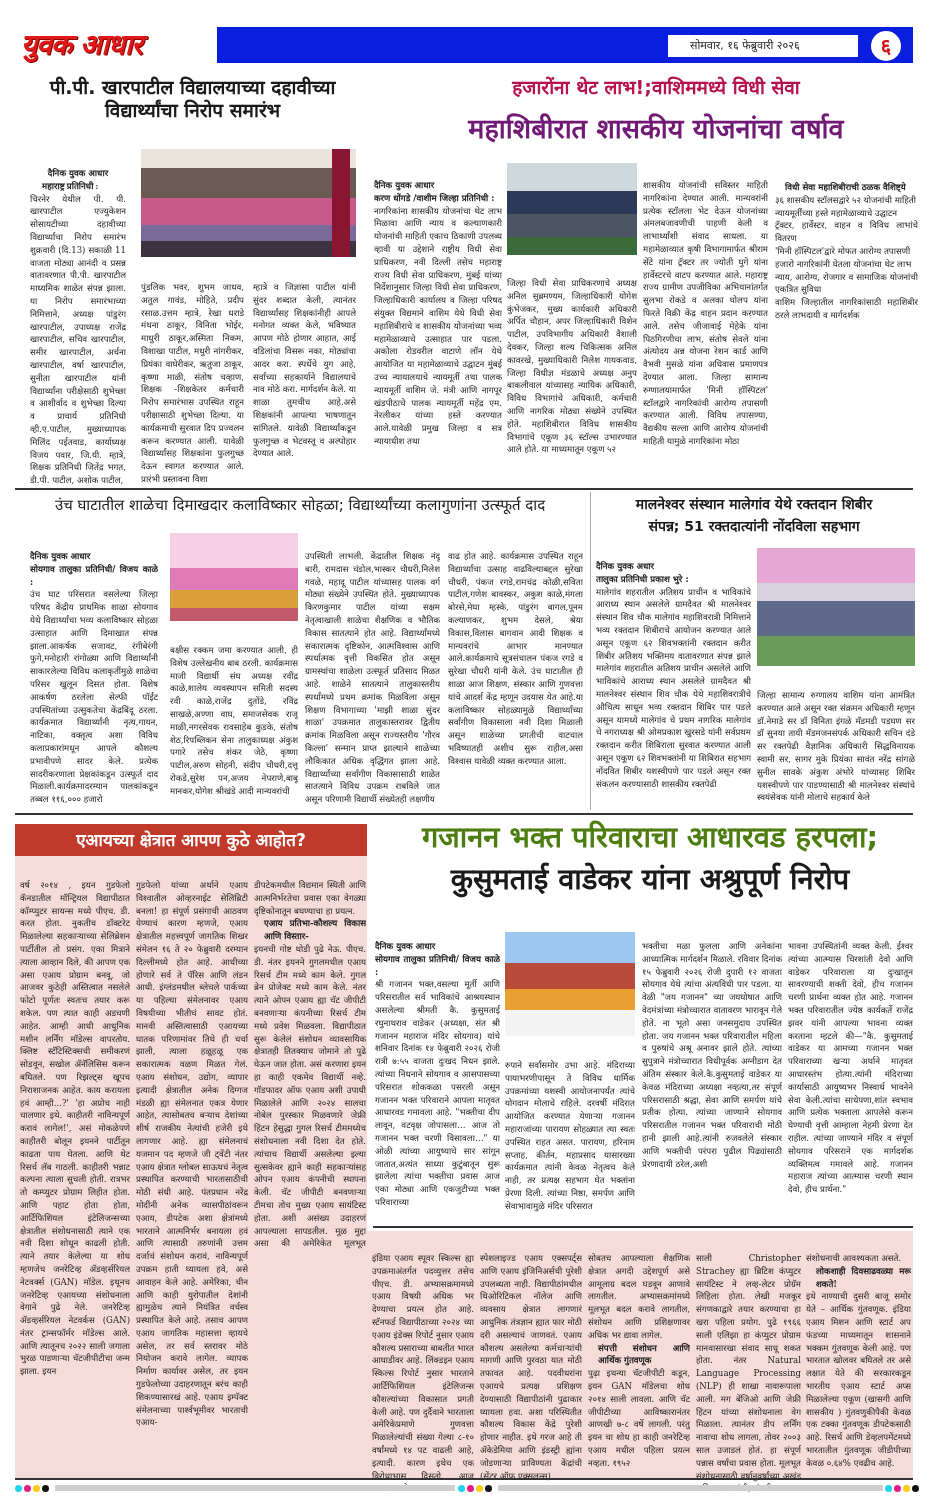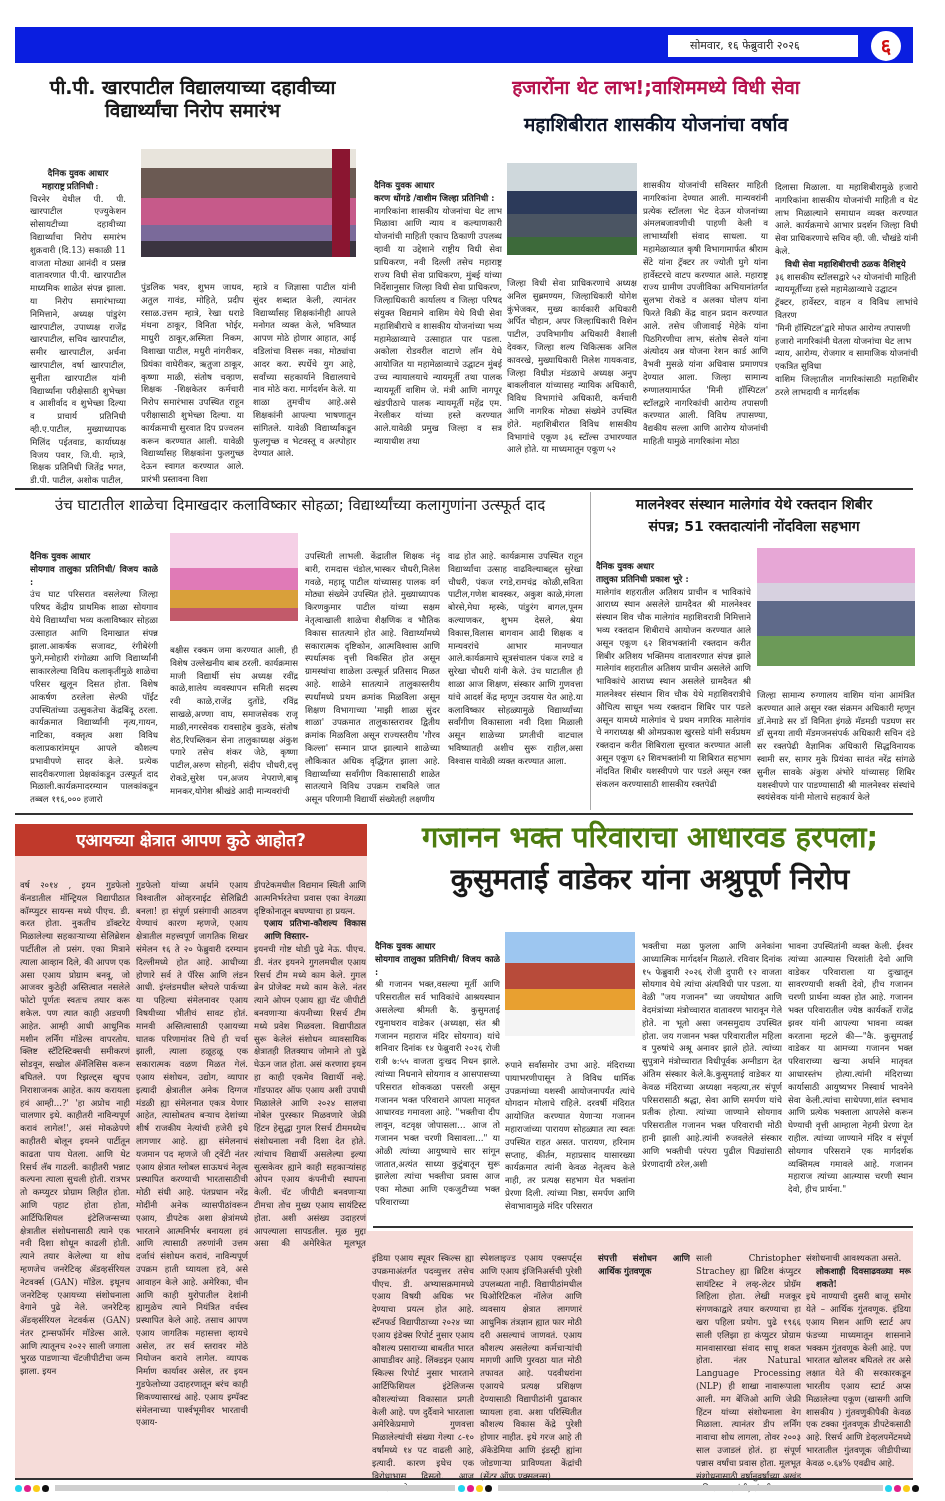--- a/index.html
+++ b/index.html
@@ -23,50 +23,50 @@
   .pinkbg { position: absolute; background: #f6dcd9; }
   .cmyk { position: absolute; top: 1484px; height: 8px; display: flex; gap: 2px; align-items: center; }
   .dot { width: 7px; height: 7px; border-radius: 50%; }
   .bar { position: absolute; top: 1485px; height: 6px; background: #cfcfcf; }
   .subhead { font-weight: bold; padding-left: 10px; }
 </style>
 </head>
 <body>
 
 <div class="masthead">
+  <div class="logo">युवक आधार</div>
   <div class="datebox">सोमवार, १६ फेब्रुवारी २०२६</div>
   <div class="pagenum">६</div>
 </div>
 
 <div class="head" style="left:20px; top:76px; width:345px; font-size:19px; color:#1a1a1a;">पी.पी. खारपाटील विद्यालयाच्या दहावीच्या विद्यार्थ्यांचा निरोप समारंभ</div>
 <div class="col" style="left:30px; top:148px; width:96px; height:335px;">
   <div class="byline" style="text-align:center;">दैनिक युवक आधार</div>
   <div class="byline" style="padding-left:12px;font-family:Liberation Serif, serif;">महाराष्ट्र प्रतिनिधी :</div>
   <div>चिरनेर येथील पी. पी. खारपाटील एज्युकेशन सोसायटीच्या दहावीच्या विद्यार्थ्यांचा निरोप समारंभ शुक्रवारी (दि.13) सकाळी 11 वाजता मोठ्या आनंदी व प्रसन्न वातावरणात पी.पी. खारपाटील माध्यमिक शाळेत संपन्न झाला. या निरोप समारंभाच्या निमित्ताने, अध्यक्ष पांडुरंग खारपाटील, उपाध्यक्ष राजेंद्र खारपाटील, सचिव खारपाटील, समीर खारपाटील, अर्चना खारपाटील, वर्षा खारपाटील, सुनीता खारपाटील यांनी विद्यार्थ्यांना परीक्षेसाठी शुभेच्छा व आशीर्वाद व शुभेच्छा दिल्या व प्राचार्य प्रतिनिधी व्ही.ए.पाटील, मुख्याध्यापक मिलिंद पईतवाड, कार्याध्यक्ष विजय पवार, जि.यी. म्हात्रे, शिक्षक प्रतिनिधी जितेंद्र भगत, डी.पी. पाटील, अशोक पाटील,</div>
 </div>
 <div class="photo" style="left:141px; top:149px; width:215px; height:108px;
      background: linear-gradient(180deg,#e8e4dc 0 18%, #6b5a53 18% 45%, #c65a8a 45% 70%, #7a6a9a 70% 85%, #3b3440 85%);">
   <div style="position:absolute; right:6px; top:0; width:18px; height:100%; background:#8a1530;"></div>
 </div>
 <div class="col" style="left:141px; top:262px; width:103px; height:221px;">पुंडलिक भवर, शुभम जाधव, अतुल गावंड, मोहिते, प्रदीप रसाळ.उत्तम म्हात्रे, रेखा धराडे मंथना ठाकूर, विनिता भोईर, माधुरी ठाकूर,अस्मिता निकम, विशाखा पाटील, मधुरी नांगरीकर, प्रियंका वाघेरीकर, ऋतुजा ठाकूर, कृष्णा माळी, संतोष चव्हाण, शिक्षक -शिक्षकेतर कर्मचारी निरोप समारंभास उपस्थित राहून परीक्षासाठी शुभेच्छा दिल्या. या कार्यक्रमाची सुरवात दिप प्रज्वलन करून करण्यात आली. यावेळी विद्यार्थ्यांसह शिक्षकांना फुलगुच्छ देऊन स्वागत करण्यात आले. प्रारंभी प्रस्तावना विशा</div>
 <div class="col" style="left:253px; top:262px; width:103px; height:221px;">म्हात्रे व जिज्ञासा पाटील यांनी सुंदर शब्दात केली, त्यानंतर विद्यार्थ्यांसह शिक्षकांनीही आपले मनोगत व्यक्त केले, भविष्यात आपण मोठे होणार आहात, आई वडिलांचा विसरू नका, मोठ्यांचा आदर करा. स्पर्धेचे युग आहे, सर्वांच्या सहकार्याने विद्यालयाचे नाव मोठे करा. मार्गदर्शन केले. या शाळा तुमचीच आहे.असे शिक्षकांनी आपल्या भाषणातून सांगितले. यावेळी विद्यार्थ्यांकडून फुलगुच्छ व भेटवस्तू व अल्पोहार देण्यात आले.</div>
 
 <div class="head" style="left:372px; top:76px; width:568px; font-size:19px; color:#b5124e;">हजारोंना थेट लाभ!;वाशिममध्ये विधी सेवा</div>
-<div class="head" style="left:372px; top:113px; width:568px; font-size:19px; color:#0f172a;">महाशिबीरात शासकीय योजनांचा वर्षाव</div>
+<div class="head" style="left:372px; top:113px; width:568px; font-size:27px; color:#701a75;">महाशिबीरात शासकीय योजनांचा वर्षाव</div>
 <div class="col" style="left:374px; top:160px; width:128px; height:325px;">
   <div class="byline">दैनिक युवक आधार</div>
   <div class="byline">करण धोंगडे /वाशीम जिल्हा प्रतिनिधी :</div>
   <div>नागरिकांना शासकीय योजनांचा थेट लाभ मिळावा आणि न्याय व कल्याणकारी योजनांची माहिती एकाच ठिकाणी उपलब्ध व्हावी या उद्देशाने राष्ट्रीय विधी सेवा प्राधिकरण, नवी दिल्ली तसेच महाराष्ट्र राज्य विधी सेवा प्राधिकरण, मुंबई यांच्या निर्देशानुसार जिल्हा विधी सेवा प्राधिकरण, जिल्हाधिकारी कार्यालय व जिल्हा परिषद संयुक्त विद्यमाने वाशिम येथे विधी सेवा महाशिबीराचे व शासकीय योजनांच्या भव्य महामेळाव्याचे उत्साहात पार पडला. अकोला रोडवरील वाटाणे लॉन येथे आयोजित या महामेळाव्याचे उद्घाटन मुंबई उच्च न्यायालयाचे न्यायमूर्ती तथा पालक न्यायमूर्ती वाशिम जे. मंत्री आणि नागपूर खंडपीठाचे पालक न्यायमूर्ती महेंद्र एम. नेरलीकर यांच्या हस्ते करण्यात आले.यावेळी प्रमुख जिल्हा व सत्र न्यायाधीश तथा</div>
 </div>
 <div class="photo" style="left:507px; top:163px; width:130px; height:92px;
      background: linear-gradient(180deg,#cfd8dc 0 30%, #2c3a5a 30% 55%, #4b5563 55% 80%, #3d6a3a 80%);"></div>
 <div class="col" style="left:507px; top:258px; width:130px; height:227px;">जिल्हा विधी सेवा प्राधिकरणाचे अध्यक्ष अनिल सुब्रमण्यम, जिल्हाधिकारी योगेश कुंभेजकर, मुख्य कार्यकारी अधिकारी अर्पित चौहान, अपर जिल्हाधिकारी विशेन पाटील, उपविभागीय अधिकारी वैशाली देवकर, जिल्हा शल्य चिकित्सक अनिल कावरखे, मुख्याधिकारी निलेश गायकवाड, जिल्हा विधीज्ञ मंडळाचे अध्यक्ष अनुप बाकलीवाल यांच्यासह न्यायिक अधिकारी, विविध विभागांचे अधिकारी, कर्मचारी आणि नागरिक मोठ्या संख्येने उपस्थित होते. महाशिबीरात विविध शासकीय विभागांचे एकूण ३६ स्टॉल्स उभारण्यात आले होते. या माध्यमातून एकूण ५२</div>
 <div class="col" style="left:643px; top:160px; width:125px; height:325px;">शासकीय योजनांची सविस्तर माहिती नागरिकांना देण्यात आली. मान्यवरांनी प्रत्येक स्टॉलला भेट देऊन योजनांच्या अंमलबजावणीची पाहणी केली व लाभार्थ्यांशी संवाद साधला. या महामेळाव्यात कृषी विभागामार्फत श्रीराम सेंटे यांना ट्रॅक्टर तर ज्योती घुगे यांना हार्वेस्टरचे वाटप करण्यात आले. महाराष्ट्र राज्य ग्रामीण उपजीविका अभियानांतर्गत सुलभा रोकडे व अलका घोलप यांना फिरते विक्री केंद्र वाहन प्रदान करण्यात आले. तसेच जीजावाई मेहेके यांना पिठगिरणीचा लाभ, संतोष सेवले यांना अंत्योदय अन्न योजना रेशन कार्ड आणि वैभवी मुसळे यांना अधिवास प्रमाणपत्र देण्यात आला. जिल्हा सामान्य रुग्णालयामार्फत 'मिनी हॉस्पिटल' स्टॉलद्वारे नागरिकांची आरोग्य तपासणी करण्यात आली. विविध तपासण्या, वैद्यकीय सल्ला आणि आरोग्य योजनांची माहिती यामुळे नागरिकांना मोठा</div>
 <div class="col" style="left:775px; top:162px; width:143px; height:323px;">
-  <div>दिलासा मिळाला. या महाशिबीरामुळे हजारो नागरिकांना शासकीय योजनांची माहिती व थेट लाभ मिळाल्याने समाधान व्यक्त करण्यात आले. कार्यक्रमाचे आभार प्रदर्शन जिल्हा विधी सेवा प्राधिकरणाचे सचिव व्ही. जी. चौखंडे यांनी केले.</div>
   <div class="subhead">विधी सेवा महाशिबीराची ठळक वैशिष्ट्ये</div>
   <div>३६ शासकीय स्टॉलसद्वारे ५२ योजनांची माहिती</div>
   <div>न्यायमूर्तींच्या हस्ते महामेळाव्याचे उद्घाटन</div>
   <div>ट्रॅक्टर, हार्वेस्टर, वाहन व विविध लाभांचे वितरण</div>
   <div>'मिनी हॉस्पिटल'द्वारे मोफत आरोग्य तपासणी</div>
   <div>हजारो नागरिकांनी घेतला योजनांचा थेट लाभ</div>
   <div>न्याय, आरोग्य, रोजगार व सामाजिक योजनांची एकत्रित सुविधा</div>
   <div>वाशिम जिल्हातील नागरिकांसाठी महाशिबीर ठरले लाभदायी व मार्गदर्शक</div>
 </div>
 
@@ -122,21 +122,23 @@
 <div class="col" style="left:642px; top:921px; width:140px; height:300px;">भक्तीचा मळा फुलला आणि अनेकांना आध्यात्मिक मार्गदर्शन मिळाले. रविवार दिनांक १५ फेब्रुवारी २०२६ रोजी दुपारी १२ वाजता सोयगाव येथे त्यांचा अंत्यविधी पार पडला. या वेळी "जय गजानन" च्या जयघोषात आणि वेदमंत्रांच्या मंत्रोच्चारात वातावरण भारावून गेले होते. ना भूतो असा जनसमुदाय उपस्थित होता. जय गजानन भक्त परिवारातील महिला व पुरुषांचे अश्रू अनावर झाले होते. त्यांच्या सुपुत्राने मंत्रोच्चारात विधीपूर्वक अग्नीडाग देत अंतिम संस्कार केले.कै.कुसुमताई वाडेकर या केवळ मंदिराच्या अध्यक्षा नव्हत्या,तर संपूर्ण परिसरासाठी श्रद्धा, सेवा आणि समर्पण यांचे प्रतीक होत्या. त्यांच्या जाण्याने सोयगाव परिसरातील गजानन भक्त परिवाराची मोठी हानी झाली आहे.त्यांनी रुजवलेले संस्कार आणि भक्तीची परंपरा पुढील पिढ्यांसाठी प्रेरणादायी ठरेल,अशी</div>
 <div class="col" style="left:788px; top:921px; width:125px; height:300px;">भावना उपस्थितांनी व्यक्त केली. ईश्वर त्यांच्या आत्म्यास चिरशांती देवो आणि वाडेकर परिवाराला या दुःखातून सावरण्याची शक्ती देवो, हीच गजानन चरणी प्रार्थना व्यक्त होत आहे. गजानन भक्त परिवारातील ज्येष्ठ कार्यकर्ते राजेंद्र झवर यांनी आपल्या भावना व्यक्त करताना म्हटले की—"कै. कुसुमताई वाडेकर या आमच्या गजानन भक्त परिवाराच्या खऱ्या अर्थाने मातृवत आधारस्तंभ होत्या.त्यांनी मंदिराच्या कार्यासाठी आयुष्यभर निस्वार्थ भावनेने सेवा केली.त्यांचा साधेपणा,शांत स्वभाव आणि प्रत्येक भक्ताला आपलेसे करून घेण्याची वृत्ती आम्हाला नेहमी प्रेरणा देत राहील. त्यांच्या जाण्याने मंदिर व संपूर्ण सोयगाव परिसराने एक मार्गदर्शक व्यक्तिमत्व गमावले आहे. गजानन महाराज त्यांच्या आत्म्यास चरणी स्थान देवो, हीच प्रार्थना."</div>
 
 <div class="rule" style="left:373px; top:1226px; width:540px; height:2px;"></div>
 
 <div class="pinkbg" style="left:367px; top:1231px; width:546px; height:247px;"></div>
 <div class="col" style="left:254px; top:1233px; width:112px; height:0;">इंडिया एआय स्पूवर स्किल्स ह्या उपक्रमाअंतर्गत पदव्युत्तर तसेच पीएच. डी. अभ्यासक्रमामध्ये एआय विषयी अधिक भर देण्याचा प्रयत्न होत आहे. स्टॅनफर्ड विद्यापीठाच्या २०२४ च्या एआय इंडेक्स रिपोर्ट नुसार एआय कौशल्य प्रसाराच्या बाबतीत भारत आघाडीवर आहे. लिंक्डइन एआय स्किल्स रिपोर्ट नुसार भारताने आर्टिफिशियल इंटेलिजन्स कौशल्यांच्या विकासात प्रगती केली आहे. पण दुर्दैवाने भारताला अमेरिकेप्रमाणे गुणवत्ता मिळालेल्यांची संख्या गेल्या ८-१० वर्षांमध्ये १४ पट वाढली आहे, इत्यादी. कारण इथेच एक विरोधाभास दिसतो. आज आपल्याकडे</div>
 <div class="col" style="left:372px; top:1233px; width:102px; height:243px;">इंडिया एआय स्पूवर स्किल्स ह्या उपक्रमाअंतर्गत पदव्युत्तर तसेच पीएच. डी. अभ्यासक्रमामध्ये एआय विषयी अधिक भर देण्याचा प्रयत्न होत आहे. स्टॅनफर्ड विद्यापीठाच्या २०२४ च्या एआय इंडेक्स रिपोर्ट नुसार एआय कौशल्य प्रसाराच्या बाबतीत भारत आघाडीवर आहे. लिंक्डइन एआय स्किल्स रिपोर्ट नुसार भारताने आर्टिफिशियल इंटेलिजन्स कौशल्यांच्या विकासात प्रगती केली आहे. पण दुर्दैवाने भारताला अमेरिकेप्रमाणे गुणवत्ता मिळालेल्यांची संख्या गेल्या ८-१० वर्षांमध्ये १४ पट वाढली आहे, इत्यादी. कारण इथेच एक विरोधाभास दिसतो. आज आपल्याकडे</div>
 <div class="col" style="left:480px; top:1233px; width:102px; height:243px;">स्पेशलाइज्ड एआय एक्सपर्ट्स आणि एआय इंजिनिअर्सची पुरेशी उपलब्धता नाही. विद्यापीठांमधील थिओरिटिकल नॉलेज आणि व्यवसाय क्षेत्रात लागणारं आधुनिक तंत्रज्ञान ह्यात फार मोठी दरी असल्याचं जाणवतं. एआय कौशल्य असलेल्या कर्मचाऱ्यांची मागणी आणि पुरवठा यात मोठी तफावत आहे. पदवीधरांना एआयचे प्रत्यक्ष प्रशिक्षण देण्यासाठी विद्यापीठांनी पुढाकार घ्यायला हवा. अशा परिस्थितीत कौशल्य विकास केंद्रे पुरेशी होणार नाहीत. इथे गरज आहे ती ॲकेडेमिया आणि इंडस्ट्री ह्यांना जोडणाऱ्या प्राविण्यता केंद्रांची (सेंटर ऑफ एक्सलन्स)</div>
 <div class="col" style="left:588px; top:1233px; width:102px; height:243px;">
+  <div>सोबतच आपल्याला शैक्षणिक क्षेत्रात अगदी उद्देशपूर्ण असे आमूलाग्र बदल घडवून आणावे लागतील. अभ्यासक्रमांमध्ये मूलभूत बदल करावे लागतील, संशोधन आणि प्रशिक्षणावर अधिक भर द्यावा लागेल.</div>
   <div class="subhead">संपत्ती संशोधन आणि आर्थिक गुंतवणूक</div>
+  <div>पुढ़ा इथन्या चॅटजीपीटी कडून, इयन GAN मॉडेलचा शोध २०१४ साली लावला. आणि चॅट जीपीटीच्या आविष्कारानंतर आणखी ७-८ वर्षे लागली. परंतु इयन चा शोध हा काही जनरेटिव्ह एआय मधील पहिला प्रयत्न नव्हता. १९५२</div>
 </div>
 <div class="col" style="left:696px; top:1233px; width:105px; height:243px;">साली Christopher Strachey ह्या ब्रिटिश कंप्युटर सायंटिस्ट ने लव्ह-लेटर प्रोग्रॅम लिहिला होता. लेखी मजकूर संगणकाद्वारे तयार करण्याचा हा खरा पहिला प्रयोग. पुढे १९६६ साली एलिझा हा कंप्युटर प्रोग्राम मानवासारखा संवाद साधू शकत होता. नंतर Natural Language Processing (NLP) ही शाखा नावारूपाला आली. मग बेंजिओ आणि जेफ्री हिंटन यांच्या संशोधनाला वेग मिळाला. त्यानंतर डीप लर्निंग नावाचा शोध लागला, तोवर २००३ साल उजाडलं होतं. हा संपूर्ण पन्नास वर्षांचा प्रवास होता. मूलभूत संशोधनासाठी वर्षानुवर्षांच्या अखंड अविरत प्रयत्नांची, संयमी</div>
 <div class="col" style="left:806px; top:1233px; width:105px; height:243px;">
   <div>संशोधनाची आवश्यकता असते.</div>
   <div class="subhead">लोकशाही दिवसाढवळ्या मरू शकते!</div>
   <div>इथे नाण्याची दुसरी बाजू समोर येते – आर्थिक गुंतवणूक. इंडिया एआय मिशन आणि स्टार्ट अप फंडच्या माध्यमातून शासनाने भक्कम गुंतवणूक केली आहे. पण भारतात खोलवर बघितले तर असे लक्षात येते की सरकारकडून भारतीय एआय स्टार्ट अप्स मिळालेल्या एकूण (खासगी आणि शासकीय ) गुंतवणुकीपैकी केवळ एक टक्का गुंतवणूक डीपटेकसाठी आहे. रिसर्च आणि डेव्हलपमेंटमध्ये भारतातील गुंतवणूक जीडीपीच्या केवळ ०.६४% एवढीच आहे.</div>
 </div>
 
 <div class="rule" style="left:15px; top:1478px; width:898px; height:2px;"></div>
 

